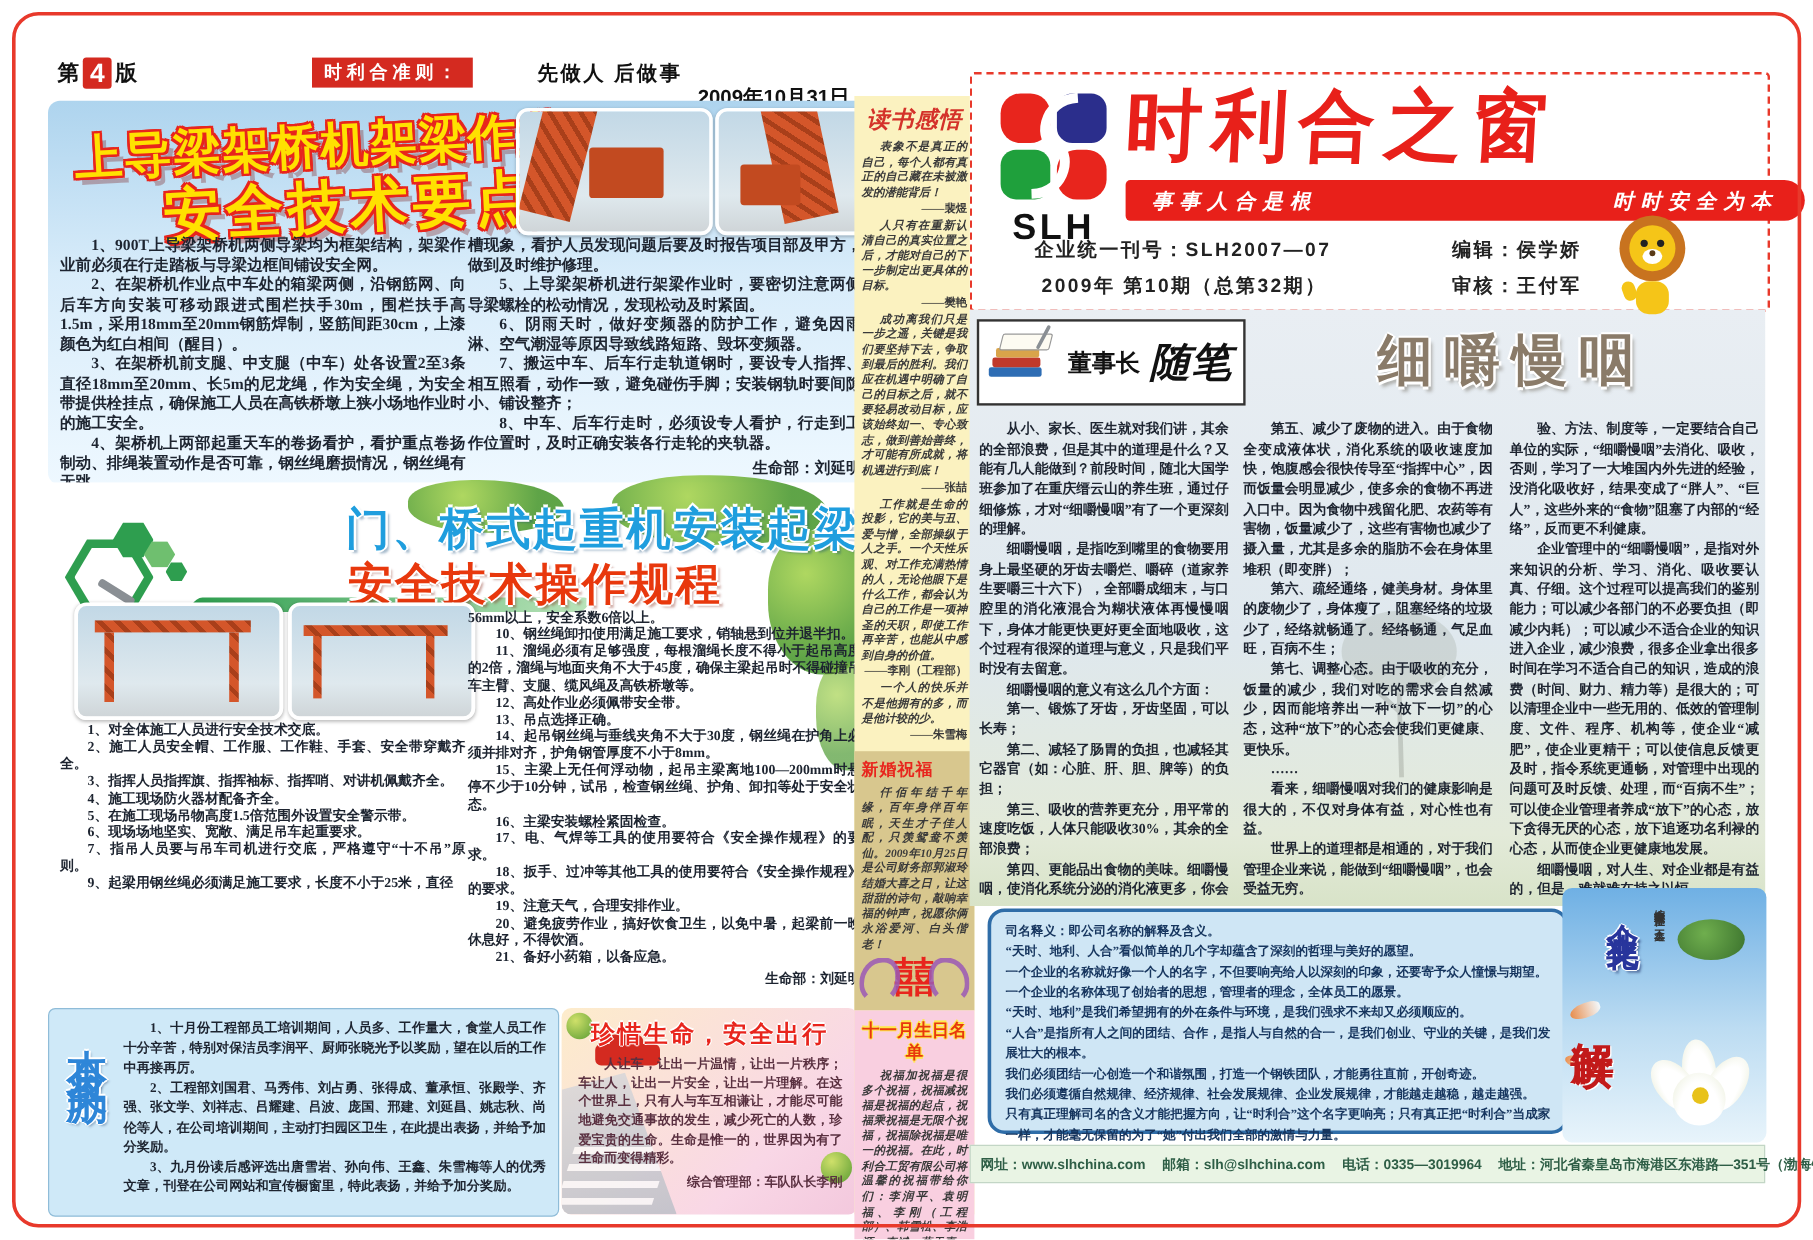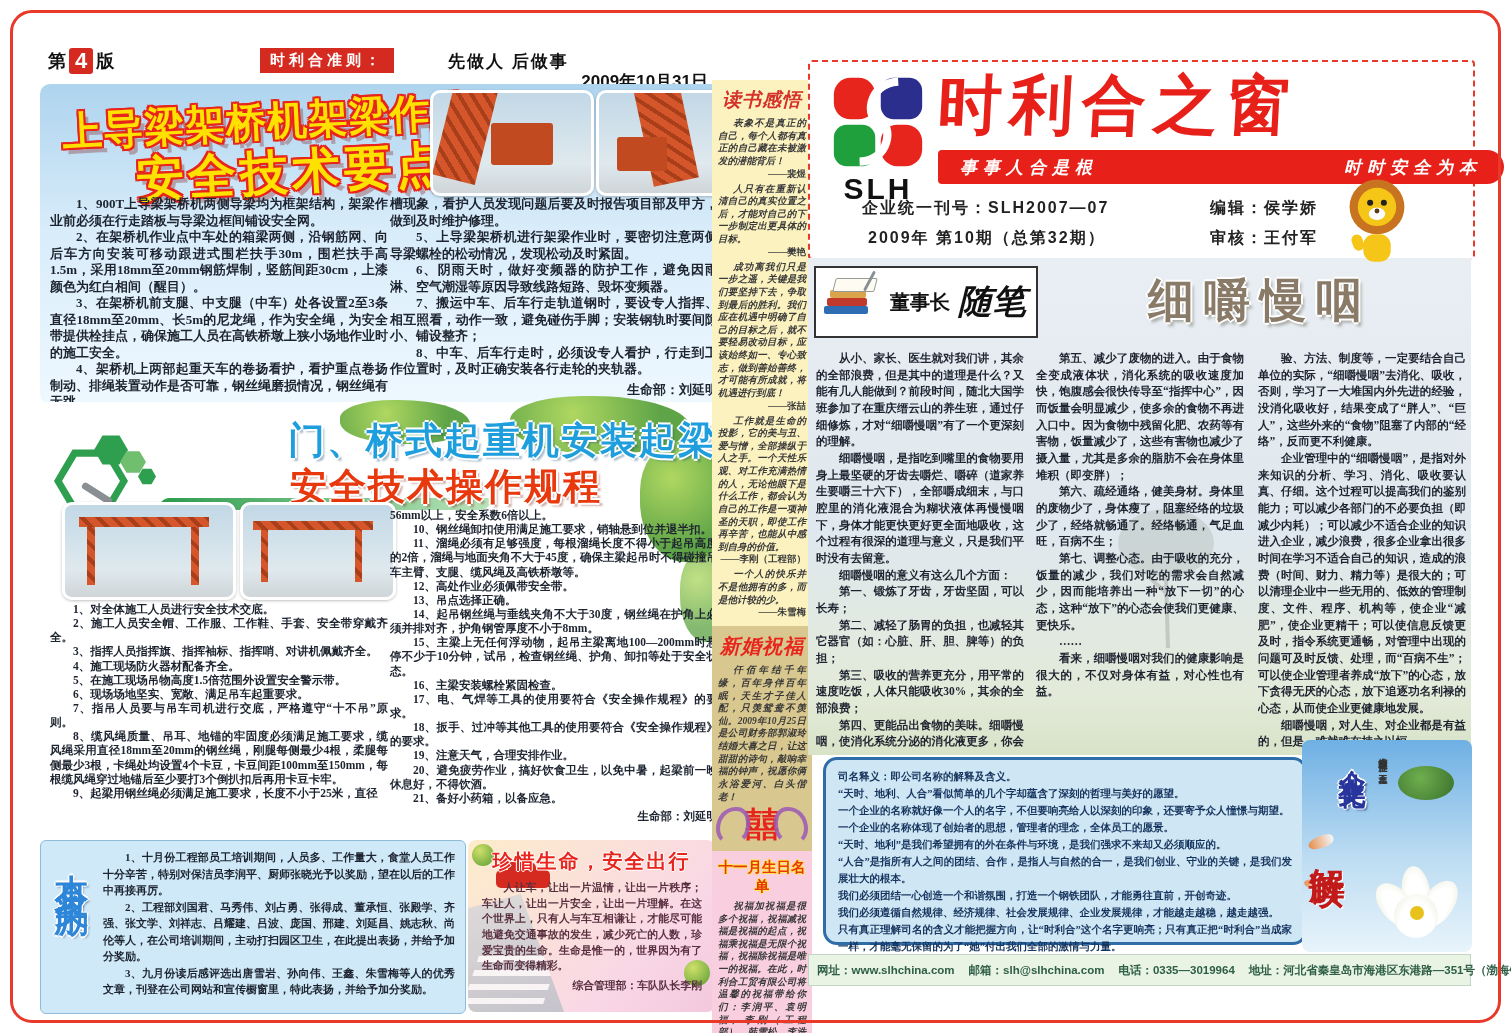--- a/index.html
+++ b/index.html
@@ -56,21 +56,21 @@
   .traftitle{position:absolute;left:0;top:8px;width:100%;text-align:center;font-size:20px;font-weight:900;color:#e8251d;letter-spacing:2px;
         text-shadow:1px 0 0 #fff,-1px 0 0 #fff,0 1px 0 #fff,0 -1px 0 #fff;}
   .trafbody{position:absolute;left:14px;top:40px;width:220px;font-size:10.8px;line-height:1.45;color:#5a3040;font-weight:bold;}
   
   .sb{position:absolute;left:712px;top:80px;width:100px;height:932px;background:#fbf2c0;}
   .sb .sec{padding:5px 6px;}
   .rdtitle{font-size:19px;font-weight:900;font-style:italic;color:#d4322a;text-align:center;letter-spacing:1px;margin:2px 0 4px;}
   .quote{font-size:9.5px;line-height:1.33;color:#3a3a3a;text-align:justify;text-indent:1.6em;margin:0;font-weight:bold;font-style:italic;}
   .qa{font-size:9.5px;color:#3a3a3a;text-align:right;margin:0 0 2px;font-weight:bold;}
   .wed{background:#d8c78e;}
-  .wtitle{font-size:20px;font-weight:900;font-style:italic;color:#e8251d;text-align:center;margin:2px 0 4px;letter-spacing:1px;}
+  .wtitle{font-size:14px;font-weight:900;color:#e8251d;text-align:left;margin:2px 0 4px;letter-spacing:1px;}
   .xi{position:relative;text-align:center;font-size:34px;color:#e8251d;font-weight:900;margin-top:2px;line-height:1.2;}
   .curl{position:absolute;width:26px;height:30px;border:4px solid #9b59b6;border-radius:60% 40% 55% 45%;border-bottom-color:transparent;opacity:.85;}
   .bday{background:#f9cfe0;}
   .btitle{font-size:14.5px;font-weight:900;color:#e8380d;text-align:center;margin:2px 0 4px;
         text-shadow:1px 0 0 #ffe84a,-1px 0 0 #ffe84a,0 1px 0 #ffe84a,0 -1px 0 #ffe84a;}
   
   .mast{position:absolute;left:808px;top:60px;width:663px;height:196px;border:2px dashed #e8392b;border-radius:4px;background:#fff;}
   .slh{position:absolute;left:16px;top:14px;width:104px;text-align:center;}
   .slhtxt{font-size:30px;font-weight:900;letter-spacing:3px;color:#111;line-height:1;margin-top:2px;}
   .masttitle{position:absolute;left:128px;top:0px;width:525px;font-family:"Liberation Serif",serif;font-weight:900;font-size:64px;color:#e8201a;letter-spacing:8px;transform:skewX(-3deg);white-space:nowrap;}
@@ -178,21 +178,20 @@
       <div class="arm" style="left:112px;top:25px;width:7px;height:52px;"></div>
     </div>
     <div class="col c1">
       <p class="bp">1、对全体施工人员进行安全技术交底。</p>
       <p class="bp">2、施工人员安全帽、工作服、工作鞋、手套、安全带穿戴齐全。</p>
       <p class="bp">3、指挥人员指挥旗、指挥袖标、指挥哨、对讲机佩戴齐全。</p>
       <p class="bp">4、施工现场防火器材配备齐全。</p>
       <p class="bp">5、在施工现场吊物高度1.5倍范围外设置安全警示带。</p>
       <p class="bp">6、现场场地坚实、宽敞、满足吊车起重要求。</p>
       <p class="bp">7、指吊人员要与吊车司机进行交底，严格遵守“十不吊”原则。</p>
-      <p class="bp">8、缆风绳质量、吊耳、地锚的牢固度必须满足施工要求，缆风绳采用直径18mm至20mm的钢丝绳，刚腿每侧最少4根，柔腿每侧最少3根，卡绳处均设置4个卡豆，卡豆间距100mm至150mm，每根缆风绳穿过地锚后至少要打3个倒扒扣后再用卡豆卡牢。</p>
       <p class="bp">9、起梁用钢丝绳必须满足施工要求，长度不小于25米，直径</p>
     </div>
     <div class="col c2">
       <p class="bp" style="text-indent:0;">56mm以上，安全系数6倍以上。</p>
       <p class="bp">10、钢丝绳卸扣使用满足施工要求，销轴悬到位并退半扣。</p>
       <p class="bp">11、溜绳必须有足够强度，每根溜绳长度不得小于起吊高度的2倍，溜绳与地面夹角不大于45度，确保主梁起吊时不得碰撞吊车主臂、支腿、缆风绳及高铁桥墩等。</p>
       <p class="bp">12、高处作业必须佩带安全带。</p>
       <p class="bp">13、吊点选择正确。</p>
       <p class="bp">14、起吊钢丝绳与垂线夹角不大于30度，钢丝绳在护角上必须并排对齐，护角钢管厚度不小于8mm。</p>
       <p class="bp">15、主梁上无任何浮动物，起吊主梁离地100—200mm时悬停不少于10分钟，试吊，检查钢丝绳、护角、卸扣等处于安全状态。</p>
@@ -318,20 +317,21 @@
       <p class="bp">第二、减轻了肠胃的负担，也减轻其它器官（如：心脏、肝、胆、脾等）的负担；</p>
       <p class="bp">第三、吸收的营养更充分，用平常的速度吃饭，人体只能吸收30%，其余的全部浪费；</p>
       <p class="bp">第四、更能品出食物的美味。细嚼慢咽，使消化系统分泌的消化液更多，你会品出以前没有过的美味；</p>
     </div>
     <div class="col e2">
       <p class="bp">第五、减少了废物的进入。由于食物全变成液体状，消化系统的吸收速度加快，饱腹感会很快传导至“指挥中心”，因而饭量会明显减少，使多余的食物不再进入口中。因为食物中残留化肥、农药等有害物，饭量减少了，这些有害物也减少了摄入量，尤其是多余的脂肪不会在身体里堆积（即变胖）；</p>
       <p class="bp">第六、疏经通络，健美身材。身体里的废物少了，身体瘦了，阻塞经络的垃圾少了，经络就畅通了。经络畅通，气足血旺，百病不生；</p>
       <p class="bp">第七、调整心态。由于吸收的充分，饭量的减少，我们对吃的需求会自然减少，因而能培养出一种“放下一切”的心态，这种“放下”的心态会使我们更健康、更快乐。</p>
       <p class="bp">……</p>
       <p class="bp">看来，细嚼慢咽对我们的健康影响是很大的，不仅对身体有益，对心性也有益。</p>
+      <p class="bp">世界上的道理都是相通的，对于我们管理企业来说，能做到“细嚼慢咽”，也会受益无穷。</p>
 
     </div>
     <div class="col e3">
       <p class="bp">验、方法、制度等，一定要结合自己单位的实际，“细嚼慢咽”去消化、吸收，否则，学习了一大堆国内外先进的经验，没消化吸收好，结果变成了“胖人”、“巨人”，这些外来的“食物”阻塞了内部的“经络”，反而更不利健康。</p>
       <p class="bp">企业管理中的“细嚼慢咽”，是指对外来知识的分析、学习、消化、吸收要认真、仔细。这个过程可以提高我们的鉴别能力；可以减少各部门的不必要负担（即减少内耗）；可以减少不适合企业的知识进入企业，减少浪费，很多企业拿出很多时间在学习不适合自己的知识，造成的浪费（时间、财力、精力等）是很大的；可以清理企业中一些无用的、低效的管理制度、文件、程序、机构等，使企业“减肥”，使企业更精干；可以使信息反馈更及时，指令系统更通畅，对管理中出现的问题可及时反馈、处理，而“百病不生”；可以使企业管理者养成“放下”的心态，放下贪得无厌的心态，放下追逐功名利禄的心态，从而使企业更健康地发展。</p>
       <p class="bp">细嚼慢咽，对人生、对企业都是有益的，但是，难就难在持之以恒。</p>
     </div>
   </div>
 
   <div class="cult serif">

